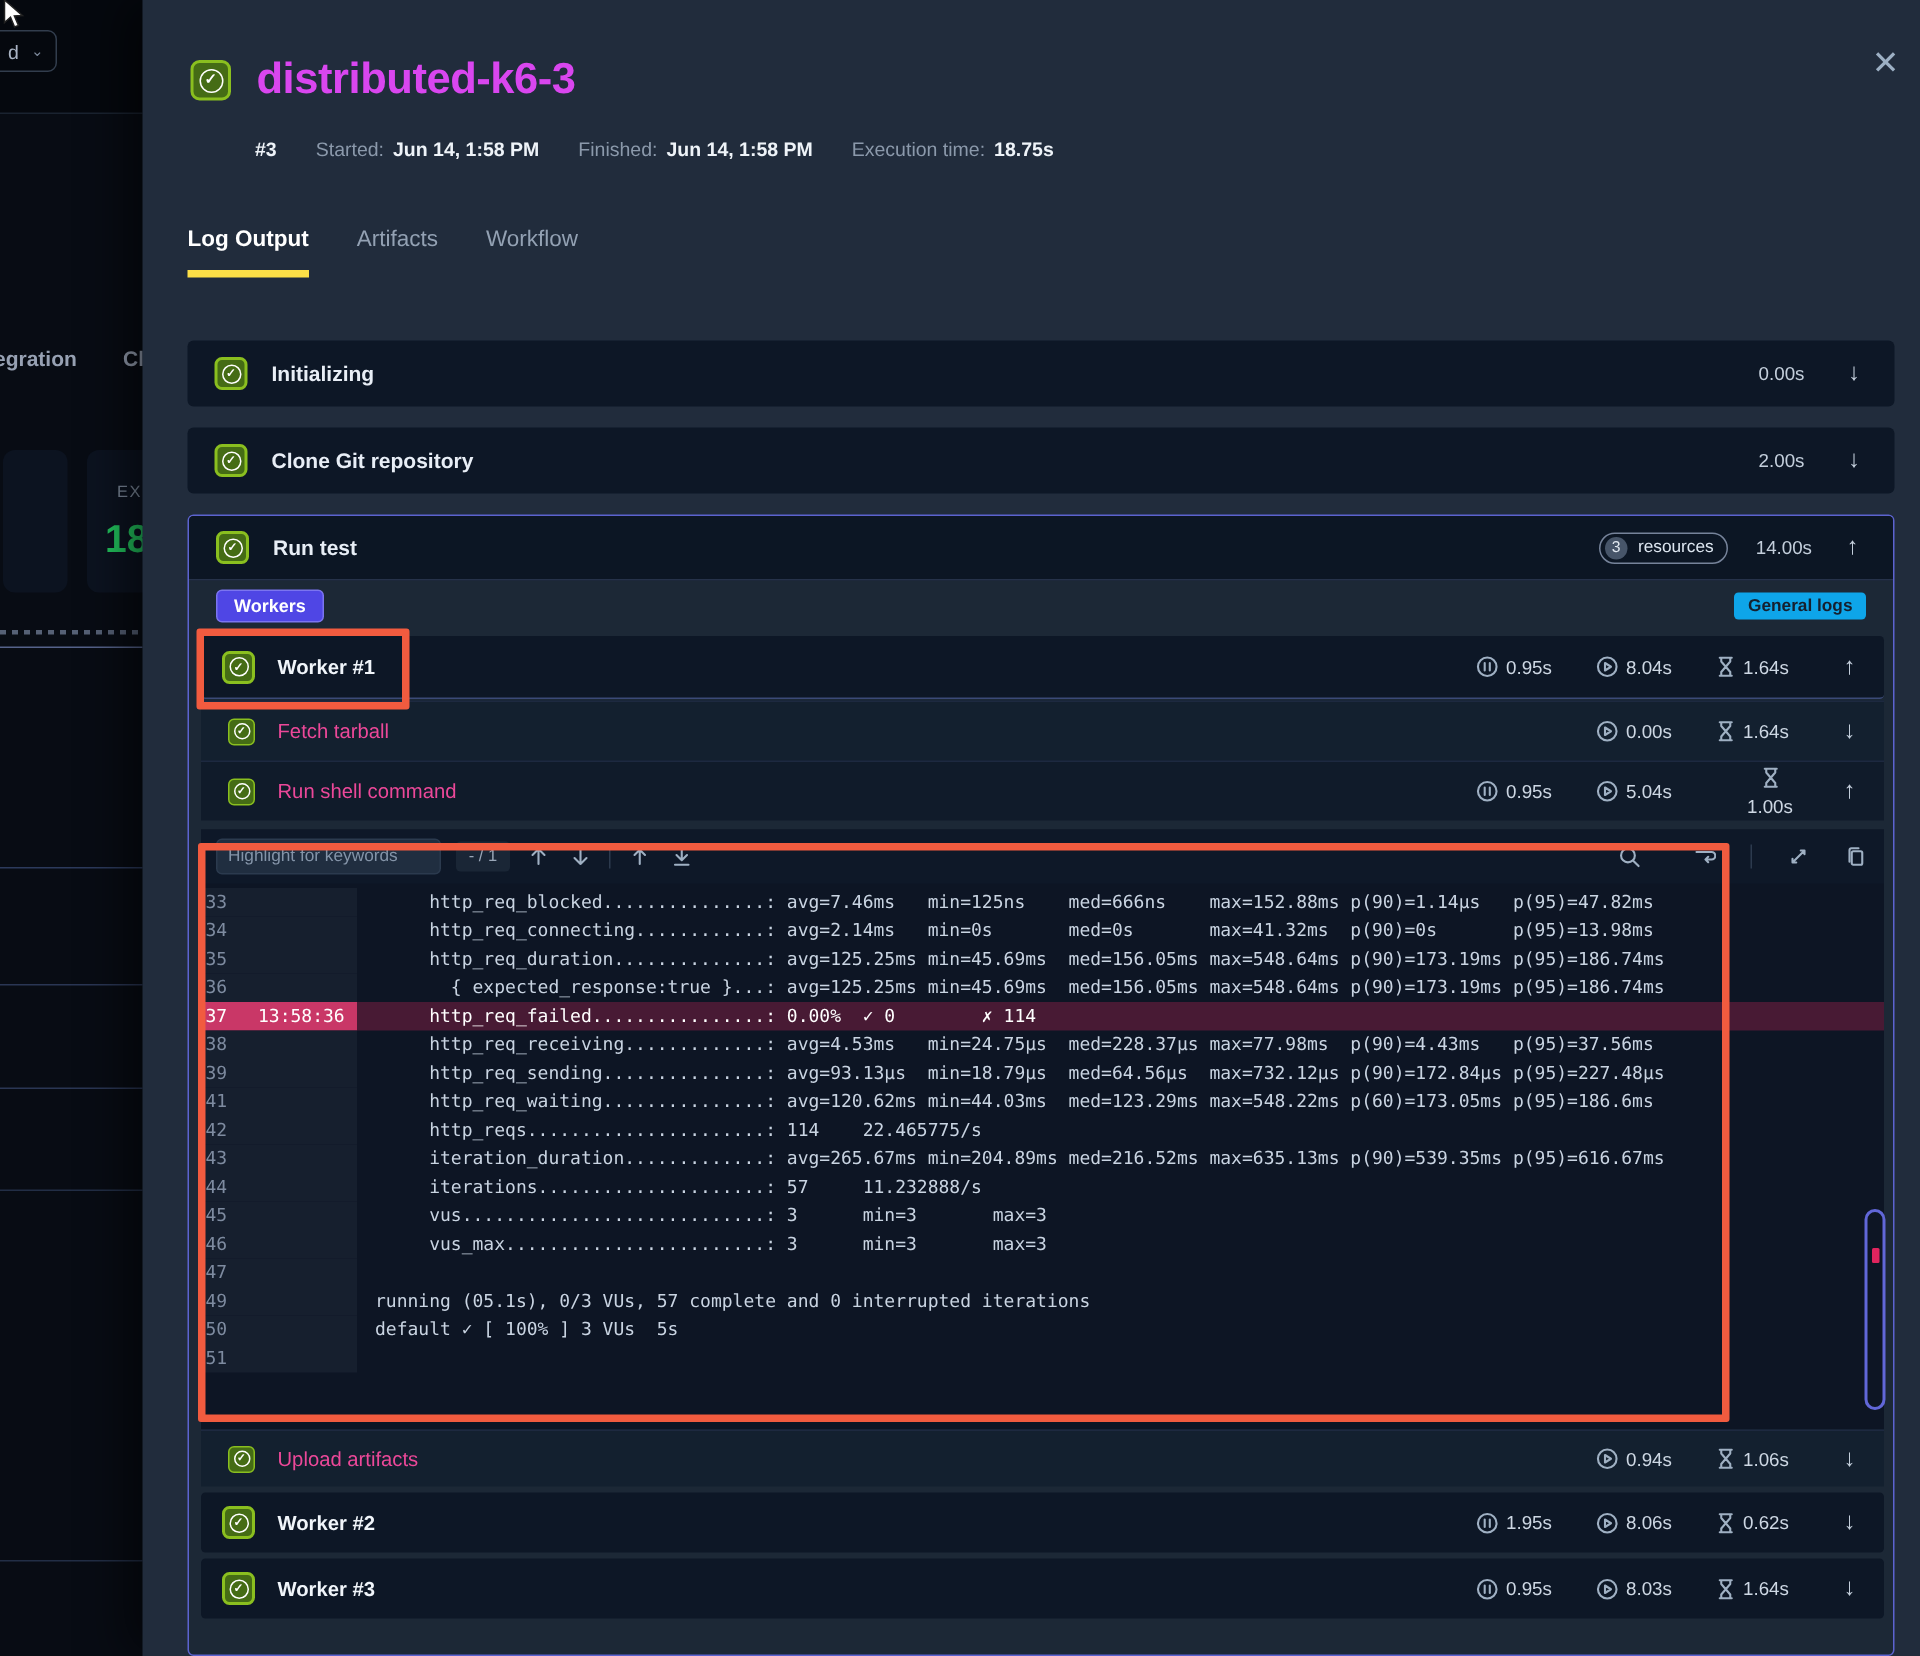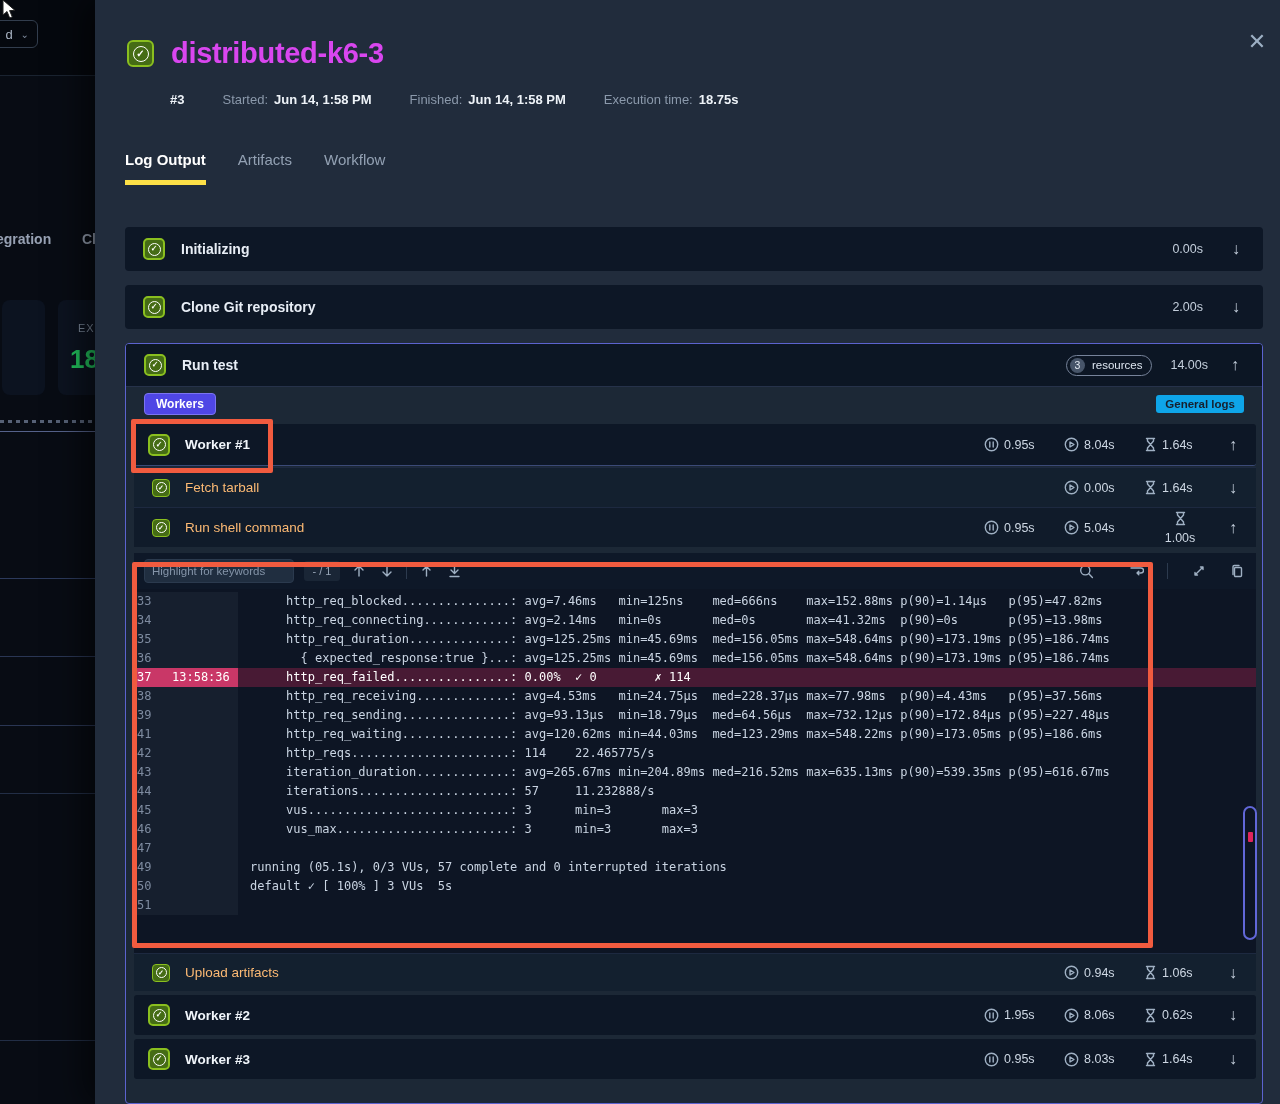--- a/index.html
+++ b/index.html
@@ -32,21 +32,21 @@
   .chk.md { width:22px; height:22px; border-radius:5px; } .chk.md i { width:13px; height:13px; font-size:8px; }
   .chk.sm { width:18px; height:18px; border-radius:4px; border-width:1.5px; } .chk.sm i { width:11px; height:11px; font-size:7px; }
 
   .m-title-row { position:absolute; left:32px; top:37px; display:flex; align-items:center; gap:17px; }
   .m-title { color:#d946ef; font-size:29px; font-weight:bold; letter-spacing:-0.3px; }
   .m-close { position:absolute; left:1148px; top:28px; width:28px; height:28px; color:#9db0c4;
              font-size:22px; font-weight:300; display:grid; place-items:center; cursor:pointer; }
 
   .m-meta { position:absolute; left:75px; top:92px; display:flex; align-items:center; gap:26px;
             font-size:13px; color:#8b99ab; }
-  .m-meta .pair { display:flex; gap:6px;margin-left:12px; }
+  .m-meta .pair { display:flex; gap:6px; }
   .m-meta b { color:#eef3f8; font-weight:bold; }
   .m-meta .runno { color:#eef3f8; font-weight:bold; }
 
   .m-tabs { position:absolute; left:30px; top:151px; display:flex; gap:32px; font-size:15px; }
   .m-tab { color:#93a1b3; padding-bottom:12px; cursor:pointer; }
   .m-tab.active { color:#ffffff; font-weight:bold; border-bottom:5px solid #fde047; }
 
   
   .sect { position:absolute; left:30px; width:1138px; height:44px; background:#0d1726; border-radius:4px;
           display:flex; align-items:center; padding:0 18px; }
@@ -67,21 +67,21 @@
   .res-label { color:#dde6f0; font-size:11.5px; }
 
   .rt-toolbar { position:absolute; left:0; top:43px; width:100%; height:34px; display:flex;
                 align-items:center; padding:0 18px; }
   .workers-badge { background:#4f46e5; border:1px solid #7b74f0; color:#fff; font-size:12px; font-weight:bold;
                    border-radius:4px; padding:3px 11px; cursor:pointer; }
   .general-logs { margin-left:auto; background:#0ea5e9; color:#16202e; font-size:11.5px; font-weight:bold;
                   border-radius:3px; padding:3px 9px; cursor:pointer; }
 
   .step { position:absolute; left:8px; width:1122px; display:flex; align-items:center; padding:0 14px 0 14px; }
-  .step-label { font-size:13.5px; margin-left:15px; color:#fdba74; }
+  .step-label { font-size:13.5px; margin-left:15px; color:#ec4899; }
   .step-label.bold { font-weight:bold; color:#f0f5fa; }
   .step-right { margin-left:auto; display:flex; align-items:center; }
   .metric { display:flex; align-items:center; gap:5px; width:80px; font-size:12.5px; color:#cdd7e3; }
   .metric svg { flex:none; }
   .m-spacer { width:80px; }
   .step .exp { margin-left:8px; }
   .card-row { background:#0d1726; border-radius:3px; height:42px; }
   .sub-row { background:#13202f; height:40px; border-top:1px solid #1d2940; }
 
   
@@ -412,21 +412,21 @@
                 <span class="tnum">39</span>
                 <span class="ttime"></span>
               </span>
               <span class="ttxt">     http_req_sending...............: avg=93.13µs  min=18.79µs  med=64.56µs  max=732.12µs p(90)=172.84µs p(95)=227.48µs</span>
             </div>
             <div class="tline">
               <span class="tgut">
                 <span class="tnum">41</span>
                 <span class="ttime"></span>
               </span>
-              <span class="ttxt">     http_req_waiting...............: avg=120.62ms min=44.03ms  med=123.29ms max=548.22ms p(90)=173.05ms p(95)=186.6ms</span>
+              <span class="ttxt">     http_req_waiting...............: avg=120.62ms min=44.03ms  med=123.29ms max=548.22ms p(60)=173.05ms p(95)=186.6ms</span>
             </div>
             <div class="tline">
               <span class="tgut">
                 <span class="tnum">42</span>
                 <span class="ttime"></span>
               </span>
               <span class="ttxt">     http_reqs......................: 114    22.465775/s</span>
             </div>
             <div class="tline">
               <span class="tgut">

